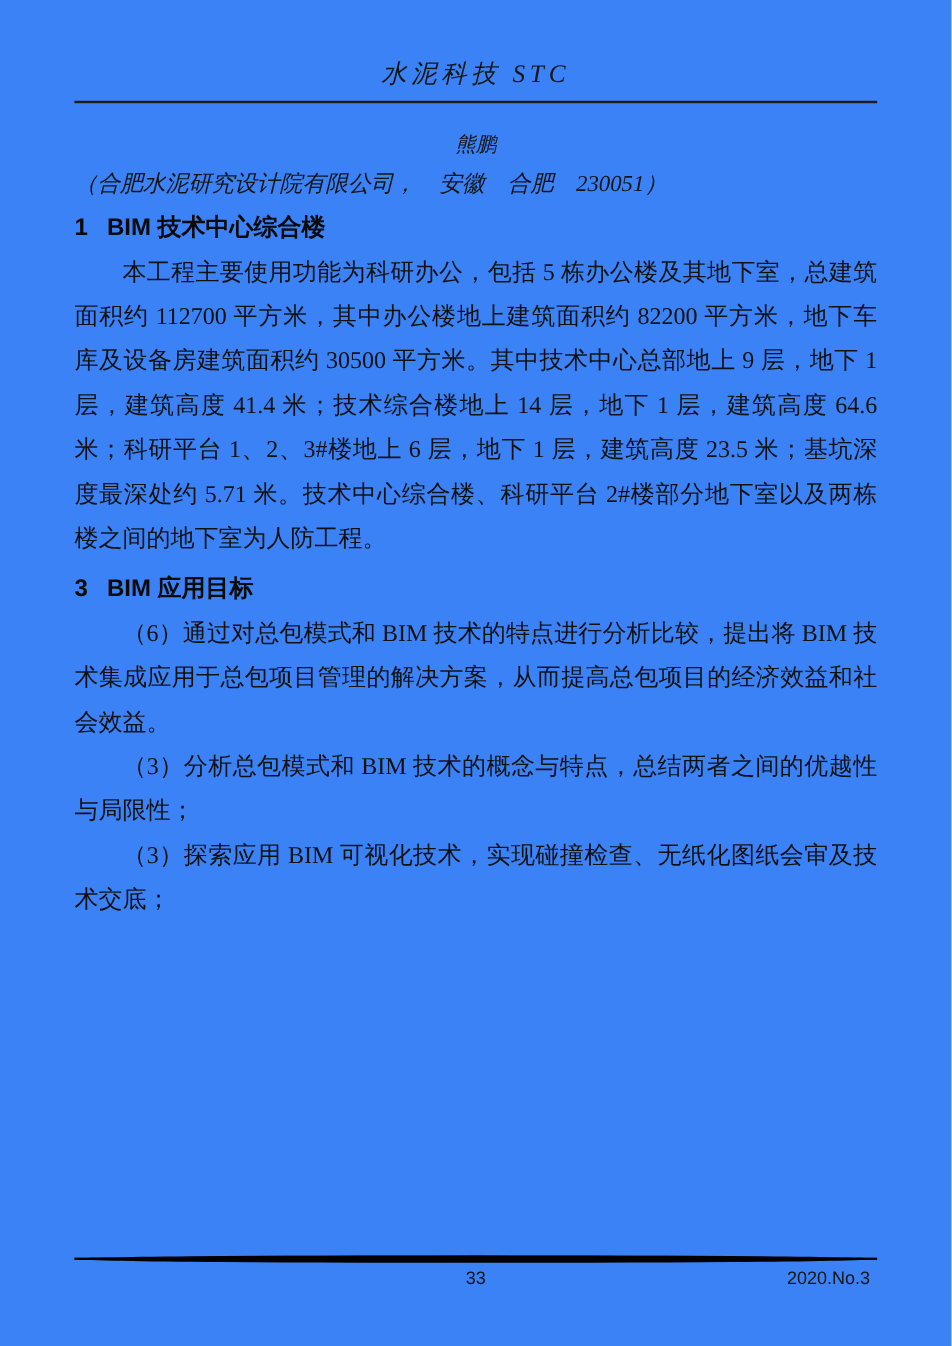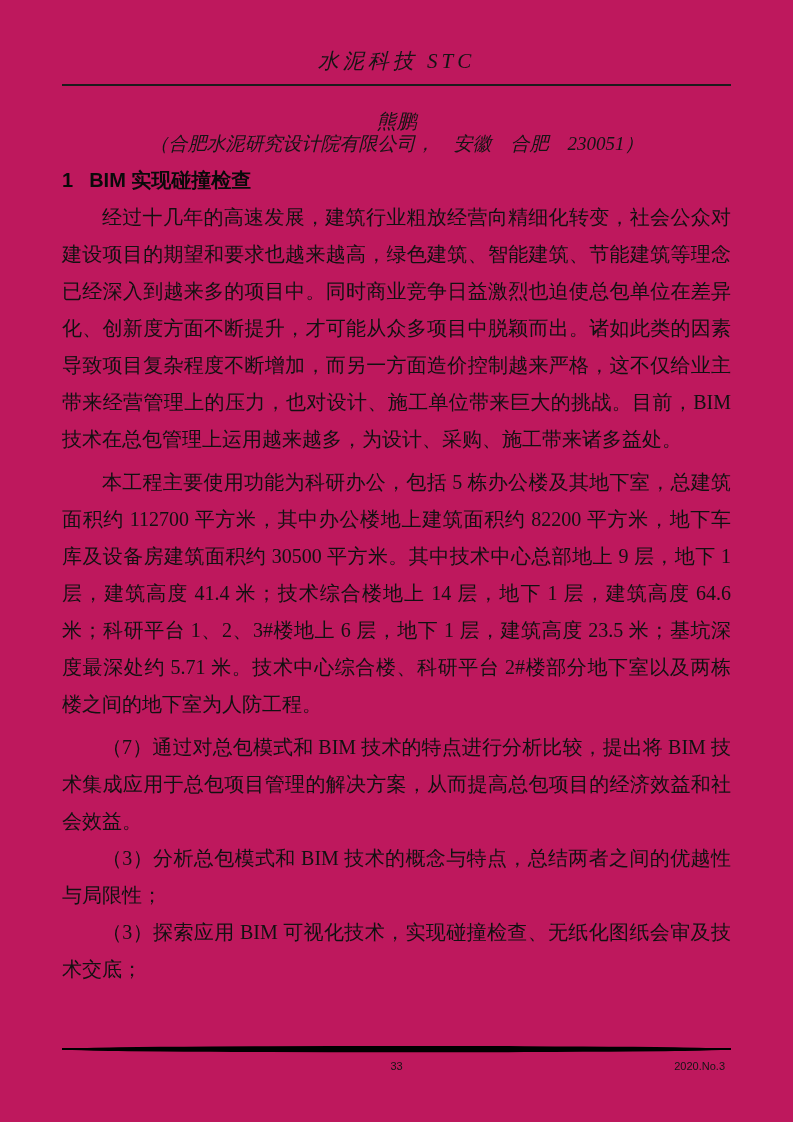--- a/index.html
+++ b/index.html
@@ -5,21 +5,21 @@
   html, body {
     margin: 0;
     padding: 0;
     background: #ffffff;
   }
   .page {
     position: relative;
     width: 793px;
     height: 1122px;
     margin: 0 auto;
-    background: #be185d;
+    background: #3b82f6;
     color: #111111;
     box-sizing: border-box;
     padding: 50px 62px 0 62px;
     overflow: hidden;
     font-family: "Liberation Serif", "DejaVu Serif", serif;
   }
   
   .journal-header {
     text-align: center;
     font-size: 21px;
@@ -41,28 +41,28 @@
     font-size: 32px;
     line-height: 38px;
     font-weight: 700;
     letter-spacing: 2px;
     color: #0a0a0a;
     font-family: "Liberation Sans", "DejaVu Sans", sans-serif;
   }
   .author {
     margin-top: 25px;
     text-align: center;
-    font-size: 20px;
+    font-size: 17px;
     line-height: 20px;
     font-style: italic;
     color: #141414;
   }
   .affiliation {
-    margin-top: 0;
-    text-align: center;
+    margin-top: 10px;
+    text-align: left;
     font-size: 19px;
     line-height: 26px;
     font-style: italic;
     color: #141414;
   }
   
   .sections {
     margin-top: 0;
   }
   .section-heading {
@@ -114,21 +114,21 @@
     left: 0;
     right: 0;
     height: 7px;
     background: #000000;
     clip-path: ellipse(50% 46% at 50% 45%);
   }
   .footer-row {
     position: relative;
     margin-top: 4px;
     height: 18px;
-    font-size: 11px;
+    font-size: 15px;
     line-height: 18px;
     color: #141414;
     font-family: "Liberation Sans", "DejaVu Sans", sans-serif;
   }
   .page-number {
     position: absolute;
     left: 0;
     right: 0;
     text-align: center;
   }
@@ -148,36 +148,36 @@
   <div class="header-rule"></div>
 
 
   <div class="author">熊鹏</div>
 
   <div class="affiliation">（合肥水泥研究设计院有限公司，　安徽　合肥　230051）</div>
 
   <div class="sections">
     <section class="section">
       <h2 class="section-heading">
-        <span class="sec-num">1</span><span>BIM 实现碰撞检查</span>
+        <span class="sec-num">1</span><span>BIM 技术中心综合楼</span>
       </h2>
-      <div class="section-body">
-          <p class="para">经过十几年的高速发展，建筑行业粗放经营向精细化转变，社会公众对建设项目的期望和要求也越来越高，绿色建筑、智能建筑、节能建筑等理念已经深入到越来多的项目中。同时商业竞争日益激烈也迫使总包单位在差异化、创新度方面不断提升，才可能从众多项目中脱颖而出。诸如此类的因素导致项目复杂程度不断增加，而另一方面造价控制越来严格，这不仅给业主带来经营管理上的压力，也对设计、施工单位带来巨大的挑战。目前，BIM 技术在总包管理上运用越来越多，为设计、采购、施工带来诸多益处。</p>
-        </div>
     </section>
 
     <section class="section">
       <div class="section-body">
           <p class="para">本工程主要使用功能为科研办公，包括 5 栋办公楼及其地下室，总建筑面积约 112700 平方米，其中办公楼地上建筑面积约 82200 平方米，地下车库及设备房建筑面积约 30500 平方米。其中技术中心总部地上 9 层，地下 1 层，建筑高度 41.4 米；技术综合楼地上 14 层，地下 1 层，建筑高度 64.6 米；科研平台 1、2、3#楼地上 6 层，地下 1 层，建筑高度 23.5 米；基坑深度最深处约 5.71 米。技术中心综合楼、科研平台 2#楼部分地下室以及两栋楼之间的地下室为人防工程。</p>
         </div>
     </section>
 
     <section class="section">
+      <h2 class="section-heading">
+        <span class="sec-num">3</span><span>BIM 应用目标</span>
+      </h2>
       <div class="section-body">
-          <p class="para">（7）通过对总包模式和 BIM 技术的特点进行分析比较，提出将 BIM 技术集成应用于总包项目管理的解决方案，从而提高总包项目的经济效益和社会效益。</p>
+          <p class="para">（6）通过对总包模式和 BIM 技术的特点进行分析比较，提出将 BIM 技术集成应用于总包项目管理的解决方案，从而提高总包项目的经济效益和社会效益。</p>
           <p class="para">（3）分析总包模式和 BIM 技术的概念与特点，总结两者之间的优越性与局限性；</p>
           <p class="para">（3）探索应用 BIM 可视化技术，实现碰撞检查、无纸化图纸会审及技术交底；</p>
         </div>
     </section>
   </div>
 
   <div class="footer">
     <div class="footer-rule">
       <div class="rule-thin"></div>
       <div class="rule-bulge"></div>

